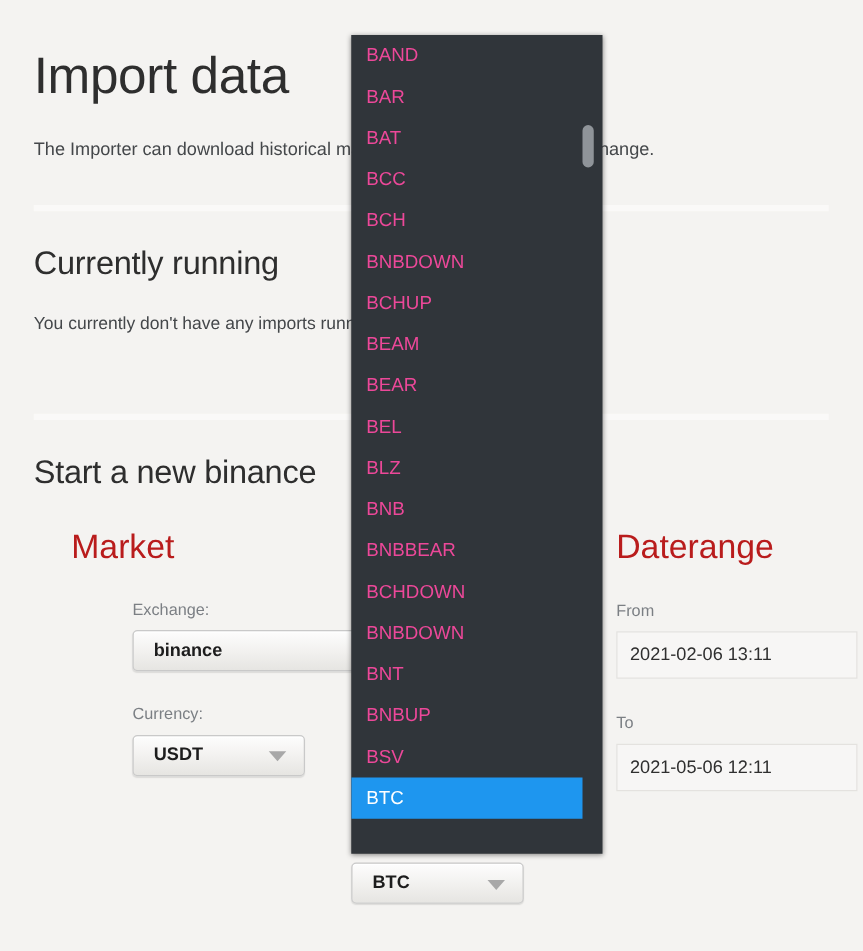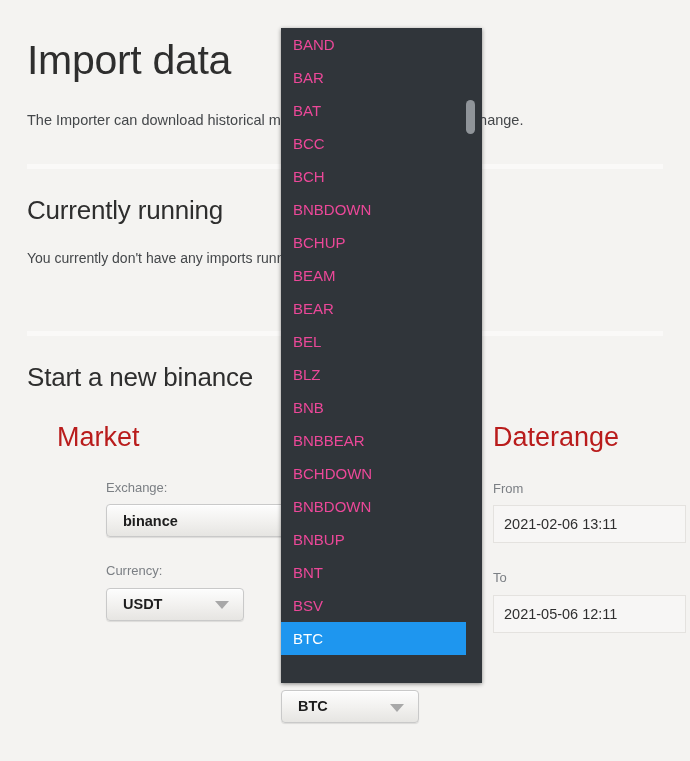--- a/index.html
+++ b/index.html
@@ -257,22 +257,22 @@
       <div class="dd-item">BNBDOWN</div>
       <div class="dd-item">BCHUP</div>
       <div class="dd-item">BEAM</div>
       <div class="dd-item">BEAR</div>
       <div class="dd-item">BEL</div>
       <div class="dd-item">BLZ</div>
       <div class="dd-item">BNB</div>
       <div class="dd-item">BNBBEAR</div>
       <div class="dd-item">BCHDOWN</div>
       <div class="dd-item">BNBDOWN</div>
+      <div class="dd-item">BNT</div>
       <div class="dd-item">BNBUP</div>
-      <div class="dd-item">BNT</div>
       <div class="dd-item">BSV</div>
       <div class="dd-item selected">BTC</div>
     </div>
 </div>
 <div class="dd-scrollbar" style="position:absolute; left:466px; top:100px;"></div>
 
 <div class="select-overlay">
   <div class="select-box">
     <span class="select-value">BTC</span>
     <span class="select-arrow"></span>

